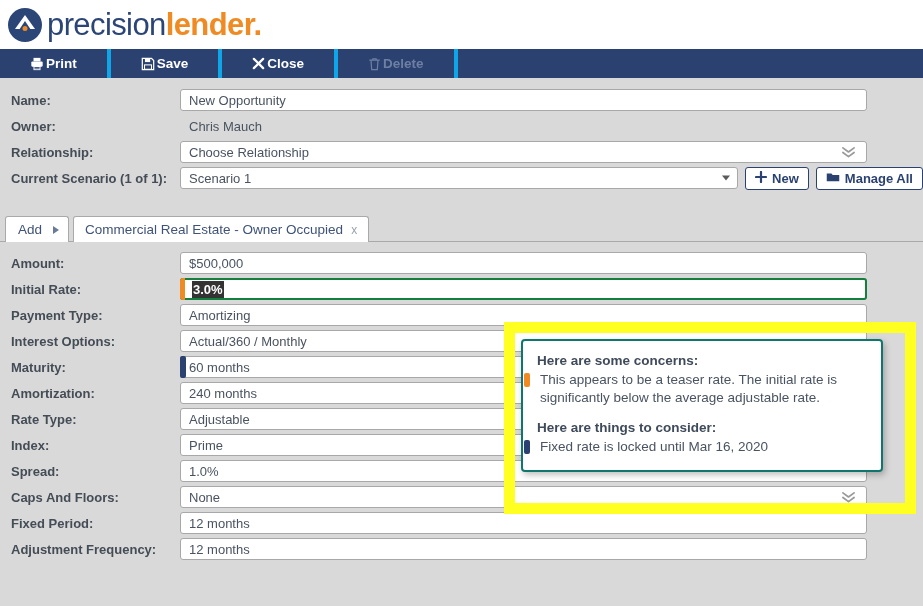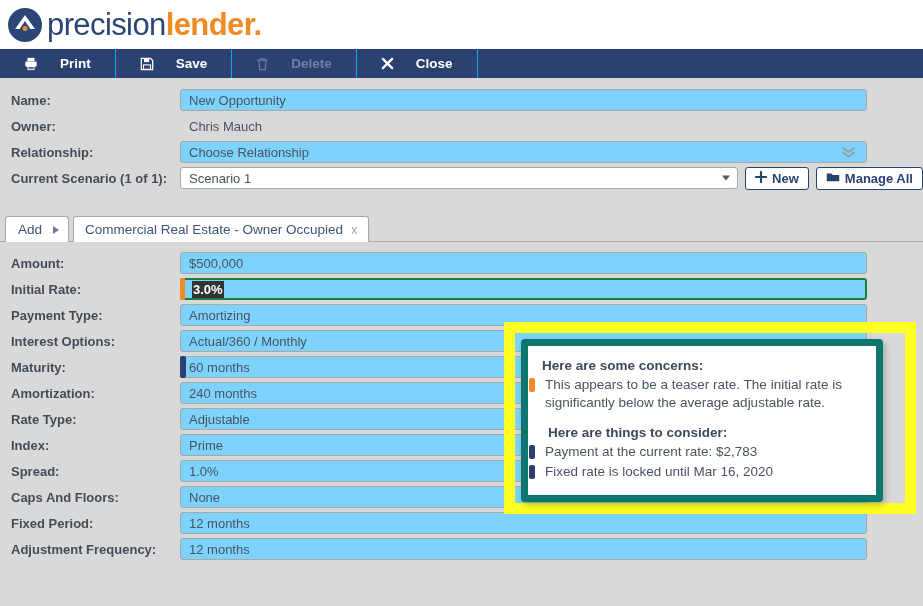--- a/index.html
+++ b/index.html
@@ -78,26 +78,26 @@
   
   .toolbar {
     height: 29px;
     background: #2b4271;
     display: flex;
     align-items: stretch;
   }
   .tb-btn {
     display: flex;
     align-items: center;
-    gap: 22px;
-    padding: 0 24px;
+    gap: 2px;
+    padding: 0 30px;
     color: #ffffff;
     font-size: 13.5px;
     font-weight: 700;
-    border-right: 1px solid #0ea5e9;
+    border-right: 4px solid #0ea5e9;
     cursor: pointer;
     white-space: nowrap;
   }
   .tb-btn:first-child { border-left: none; }
   .tb-btn.disabled {
     color: #6f7fa3;
     cursor: default;
   }
   .tb-ico { display: inline-block; line-height: 0; }
   .tb-ico svg { display: block; }
@@ -122,21 +122,21 @@
   .flabel {
     width: 169px;
     flex: 0 0 169px;
     font-weight: 700;
     font-size: 13px;
     color: #444c56;
   }
   .finput {
     position: relative;
     height: 22px;
-    background: #7dd3fc;
+    background: #ffffff;
     border: 1px solid #a8a8a8;
     border-radius: 3px;
     box-sizing: border-box;
     display: flex;
     align-items: center;
     padding-left: 8px;
     font-size: 13px;
     color: #4a5361;
     width: 687px;
   }
@@ -272,34 +272,34 @@
     box-sizing: border-box;
     z-index: 40;
     pointer-events: none;
   }
   .popup {
     position: absolute;
     left: 521px;
     top: 261px;
     width: 362px;
     background: #ffffff;
-    border: 7px solid #0f766e;
+    border: 2px solid #0f766e;
     border-radius: 4px;
     box-shadow: 2px 3px 6px rgba(0,0,0,0.25);
     padding: 12px 14px 14px 14px;
     box-sizing: border-box;
     z-index: 50;
   }
   .pop-h {
     font-weight: 700;
     font-size: 13.5px;
     color: #3f4a5a;
     margin-bottom: 3px;
   }
-  .pop-h.second { margin-top: 13px; margin-left: 6px; }
+  .pop-h.second { margin-top: 13px; }
   .pop-line {
     position: relative;
     font-size: 13.5px;
     color: #4a5361;
     line-height: 18px;
     padding-left: 3px;
   }
   .pop-line .bar {
     position: absolute;
     left: -13px;
@@ -351,37 +351,37 @@
       <svg width="14" height="14" viewBox="0 0 16 16">
           <path d="M1.5 1.5h10.5L14.5 4v10.5h-13z" fill="none" stroke="#fff" stroke-width="1.4"></path>
           <rect x="4.5" y="1.8" width="6" height="4" fill="#fff"></rect>
           <rect x="4" y="9" width="8" height="5" fill="none" stroke="#fff" stroke-width="1.2"></rect>
         </svg>
     </span>
     <span>Save</span>
   </div>
 
 
+  <div class="tb-btn">
+    <span class="tb-ico">
+      <svg width="13" height="13" viewBox="0 0 14 14">
+          <path d="M2 2l10 10M12 2L2 12" stroke="#fff" stroke-width="2.4" stroke-linecap="round"></path>
+        </svg>
+    </span>
+    <span>Close</span>
+  </div>
+
   <div class="tb-btn disabled">
     <span class="tb-ico">
       <svg width="13" height="14" viewBox="0 0 14 16">
           <path d="M1.5 3.5h11M5 3.5V2h4v1.5M3 3.5l.8 11h6.4l.8-11" fill="none" stroke="#6f7fa3" stroke-width="1.4" stroke-linecap="round" stroke-linejoin="round"></path>
         </svg>
     </span>
     <span>Delete</span>
   </div>
-
-  <div class="tb-btn">
-    <span class="tb-ico">
-      <svg width="13" height="13" viewBox="0 0 14 14">
-          <path d="M2 2l10 10M12 2L2 12" stroke="#fff" stroke-width="2.4" stroke-linecap="round"></path>
-        </svg>
-    </span>
-    <span>Close</span>
-  </div>
 </div>
 
 <div class="page">
 
   <div class="hdr-fields">
 
     <div class="frow">
       <div class="flabel">Name:</div>
       <div class="finput">
         <span>New Opportunity</span>
@@ -540,23 +540,19 @@
 
   <div class="popup">
     <div class="pop-h">Here are some concerns:</div>
     <div class="pop-line">
       <span class="bar orange"></span>
       <span>This appears to be a teaser rate. The initial rate is significantly below the average adjustable rate.</span>
     </div>
     <div class="pop-h second">Here are things to consider:</div>
     <div class="pop-line">
       <span class="bar navy"></span>
-      <span>Payment at the current rate: $2,783</span>
-    </div>
-    <div class="pop-line">
-      <span class="bar navy"></span>
       <span>Fixed rate is locked until Mar 16, 2020</span>
     </div>
   </div>
 
   <div class="highlight-box"></div>
 
 </div>
 
 </body></html>

